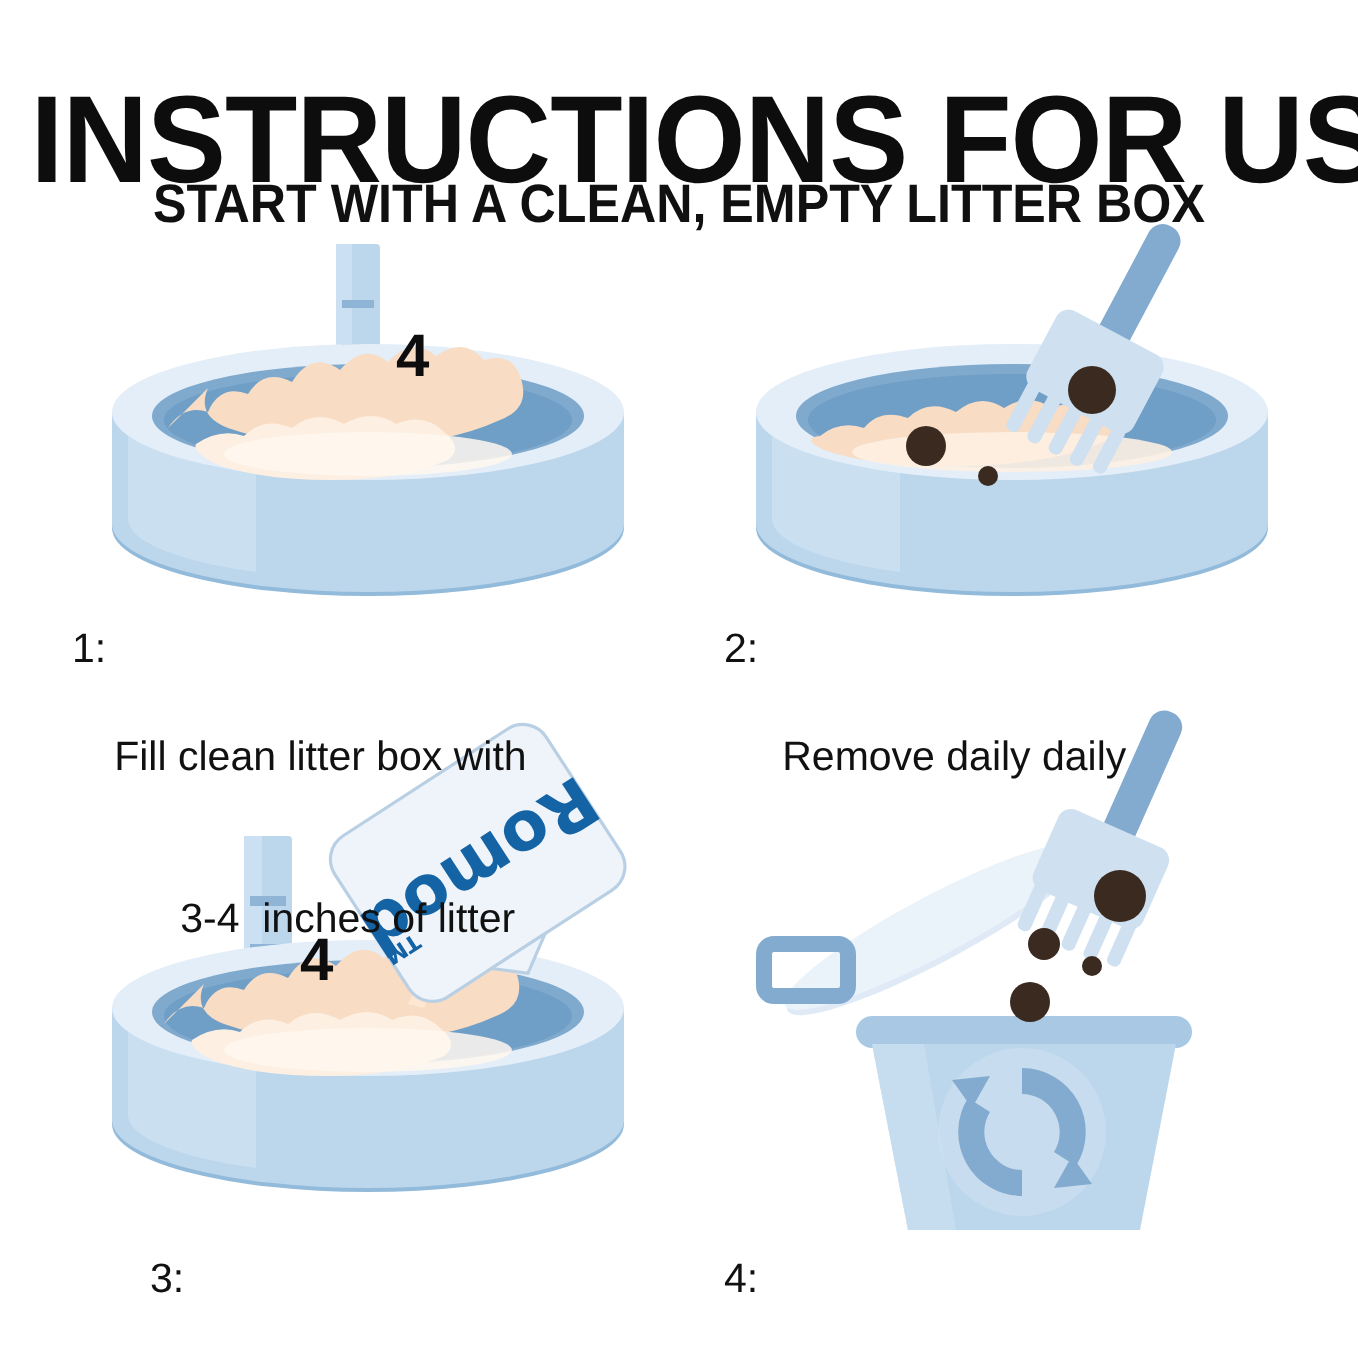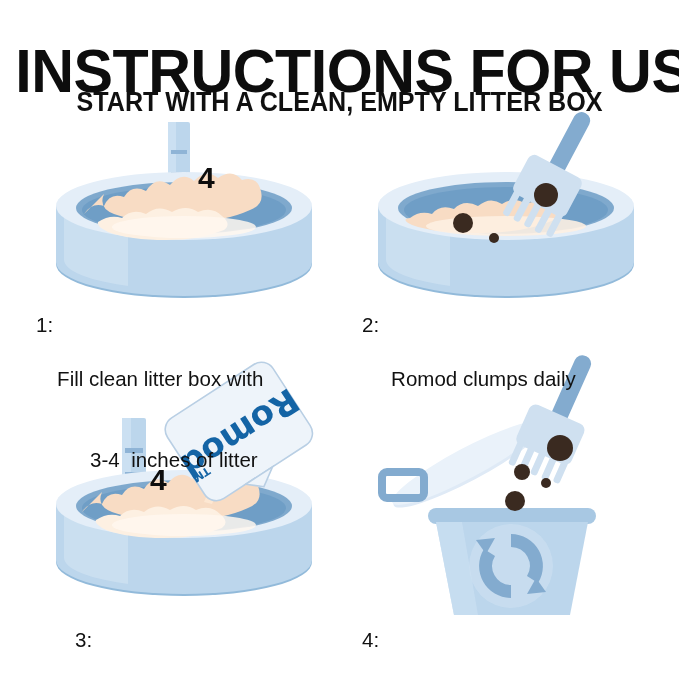--- a/index.html
+++ b/index.html
@@ -219,21 +219,21 @@
         <circle cx="165" cy="101" r="10" fill="#3a2a20"></circle>
       </g>
     </svg>
   </div>
 
   <div class="caption" id="caption-1" style="padding-left: 29.1094px;">
     <span class="cap-line">Fill clean litter box with</span>
     <span class="cap-line indent">3-4  inches of litter</span>
   </div>
   <div class="caption" id="caption-2" style="padding-left: 29.1094px;">
-    <span class="cap-line">Romod clumps daily</span>
+    <span class="cap-line">Remove daily daily</span>
   </div>
   <div class="caption" id="caption-3" style="padding-left: 29.1094px;">
     
     
   </div>
   <div class="caption" id="caption-4" style="padding-left: 29.1094px;">
     
     
   </div>
 

